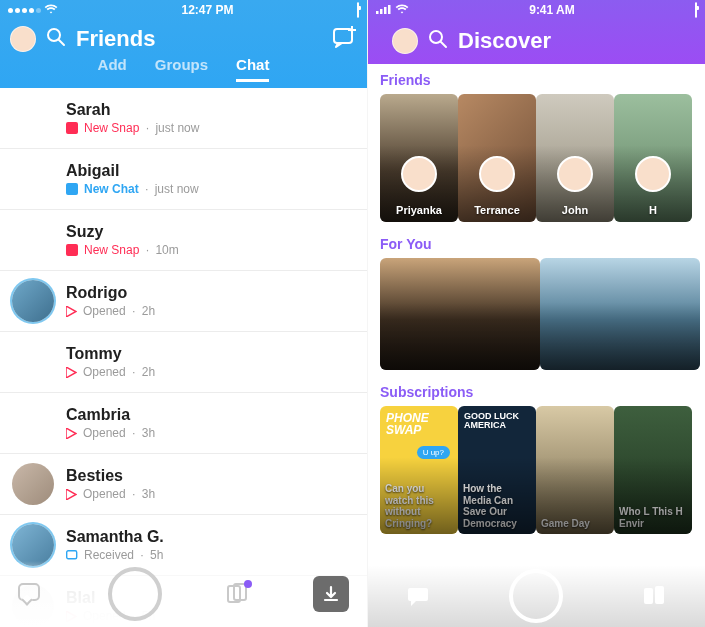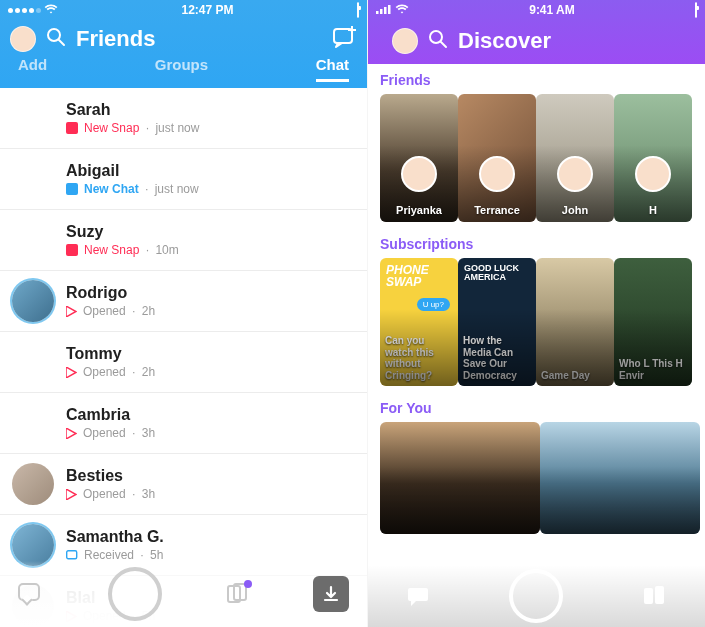--- a/index.html
+++ b/index.html
@@ -16,21 +16,21 @@
 .dot.fade{opacity:.35}
 .batt{width:24px;height:11px;border:1px solid #fff;border-radius:2px;position:relative}
 .batt::after{content:"";position:absolute;right:-3px;top:3px;width:2px;height:4px;background:#fff;border-radius:0 1px 1px 0}
 .batt-fill{position:absolute;left:1px;top:1px;bottom:1px;right:1px;background:#fff;border-radius:1px}
 
 
 .hdr-l{background:linear-gradient(180deg,#39A9F0,#2FA6F3);color:#fff;padding-bottom:0}
 .hdr-row{display:flex;align-items:center;padding:6px 10px 4px;gap:10px}
 .avatar{width:26px;height:26px;border-radius:50%;background:#F9DFCB;border:1px solid rgba(255,255,255,.6);flex:none}
 .hdr-title{font-size:22px;font-weight:600;flex:1}
-.tabs{display:flex;justify-content:space-between;gap:28px;padding:0 18px 6px;font-size:15px;font-weight:600}
+.tabs{display:flex;justify-content:center;gap:28px;padding:0 18px 6px;font-size:15px;font-weight:600}
 .tab{opacity:.7;padding-bottom:6px}
 .tab.active{opacity:1;border-bottom:3px solid #fff}
 
 
 .list{background:#fff}
 .row{display:flex;align-items:center;gap:12px;padding:9px 12px;border-bottom:1px solid #ECECEC}
 .row .av{width:42px;height:42px;border-radius:50%;background:#E8E1DB;flex:none;position:relative;overflow:hidden}
 .row .av.ring{box-shadow:0 0 0 2px #7FC8F0}
 .row .meta{flex:1;min-width:0}
 .row .name{font-size:16px;font-weight:700;color:#202020}
@@ -348,20 +348,32 @@
           </div>
         <div class="card friend c-h">
             <div class="grad"></div>
             <span class="ring-av"></span>
             <span class="lbl">H</span>
           </div>
       </div>
     </div>
 
     <div class="sect">
+      <h3>For You</h3>
+      <div class="hstrip">
+        <div class="card foryou c-fy1">
+            <div class="grad"></div>
+          </div>
+        <div class="card foryou c-fy2">
+            <div class="grad"></div>
+          </div>
+      </div>
+    </div>
+
+    <div class="sect">
       <h3>Subscriptions</h3>
       <div class="hstrip">
         <div class="card sub c-ps">
           <div style="position:absolute;top:6px;left:6px;right:6px;font-size:12px;font-weight:800;color:#fff;line-height:1;font-style:italic">PHONE SWAP</div>
           <div style="position:absolute;top:40px;right:8px;background:#2FA6F3;color:#fff;font-size:8px;padding:2px 6px;border-radius:8px">U up?</div>
           <div class="grad"></div>
             <span class="ttl">Can you watch this without Cringing?</span>
         </div>
         <div class="card sub c-gl">
           <div style="position:absolute;top:6px;left:6px;right:6px;font-size:9px;font-weight:800;color:#fff;line-height:1">GOOD LUCK AMERICA</div>
@@ -371,32 +383,20 @@
         <div class="card sub c-gd">
             <div class="grad"></div>
             <span class="ttl">Game Day</span>
           </div>
         <div class="card sub c-wl">
             <div class="grad"></div>
             <span class="ttl">Who L This H Envir</span>
           </div>
       </div>
     </div>
-
-    <div class="sect">
-      <h3>For You</h3>
-      <div class="hstrip">
-        <div class="card foryou c-fy1">
-            <div class="grad"></div>
-          </div>
-        <div class="card foryou c-fy2">
-            <div class="grad"></div>
-          </div>
-      </div>
-    </div>
   </div>
 
   <div class="bbar-r">
     <span>
       <svg width="24" height="22" viewBox="0 0 24 22">
           <path d="M3 3h16a2 2 0 012 2v9a2 2 0 01-2 2H9l-5 5v-5H3a2 2 0 01-2-2V5a2 2 0 012-2z" fill="#fff"></path>
         </svg>
     </span>
     <span class="shutter white"></span>
     <span>

